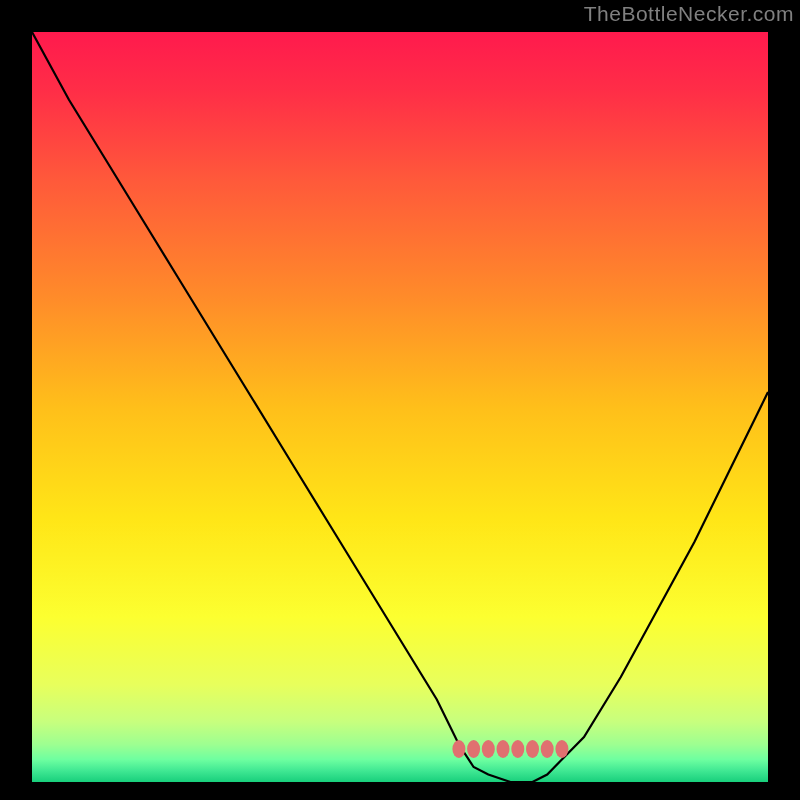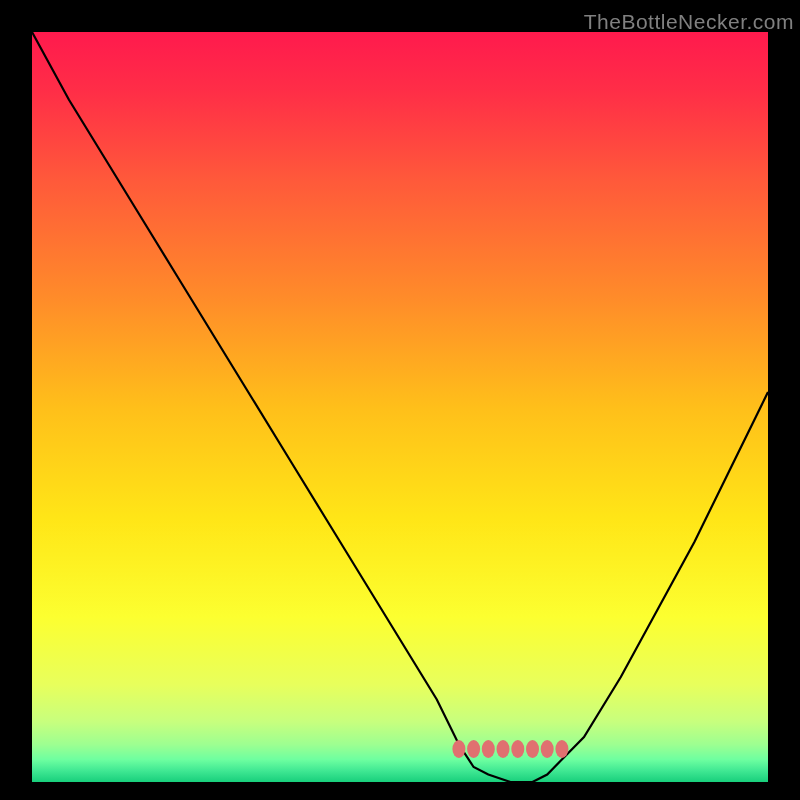--- a/index.html
+++ b/index.html
@@ -1,16 +1,16 @@
 <!DOCTYPE html>
 <html><head>
 <meta charset="utf-8">
 <style>
 html, body { margin: 0; padding: 0; width: 800px; height: 800px; background: #000; }
-.watermark { position: absolute; top: 2px; right: 6px; color: #808080; font-family: Arial, sans-serif; font-size: 21px; font-weight: 500; letter-spacing: 0.5px; z-index: 10; margin-top: 8px; }
+.watermark { position: absolute; top: 2px; right: 6px; color: #808080; font-family: Arial, sans-serif; font-size: 21px; font-weight: 500; letter-spacing: 0.5px; z-index: 10; }
 .frame { position: absolute; left: 32px; top: 32px; width: 736px; height: 750px; background: #000; }
 svg.plot { position: absolute; left: 32px; top: 32px; width: 736px; height: 750px; }
 </style>
 </head>
 <body>
 
 <div class="watermark">TheBottleNecker.com</div>
 <div class="frame"></div>
 <svg class="plot" viewBox="0 0 736 750" preserveAspectRatio="none">
   <defs>

